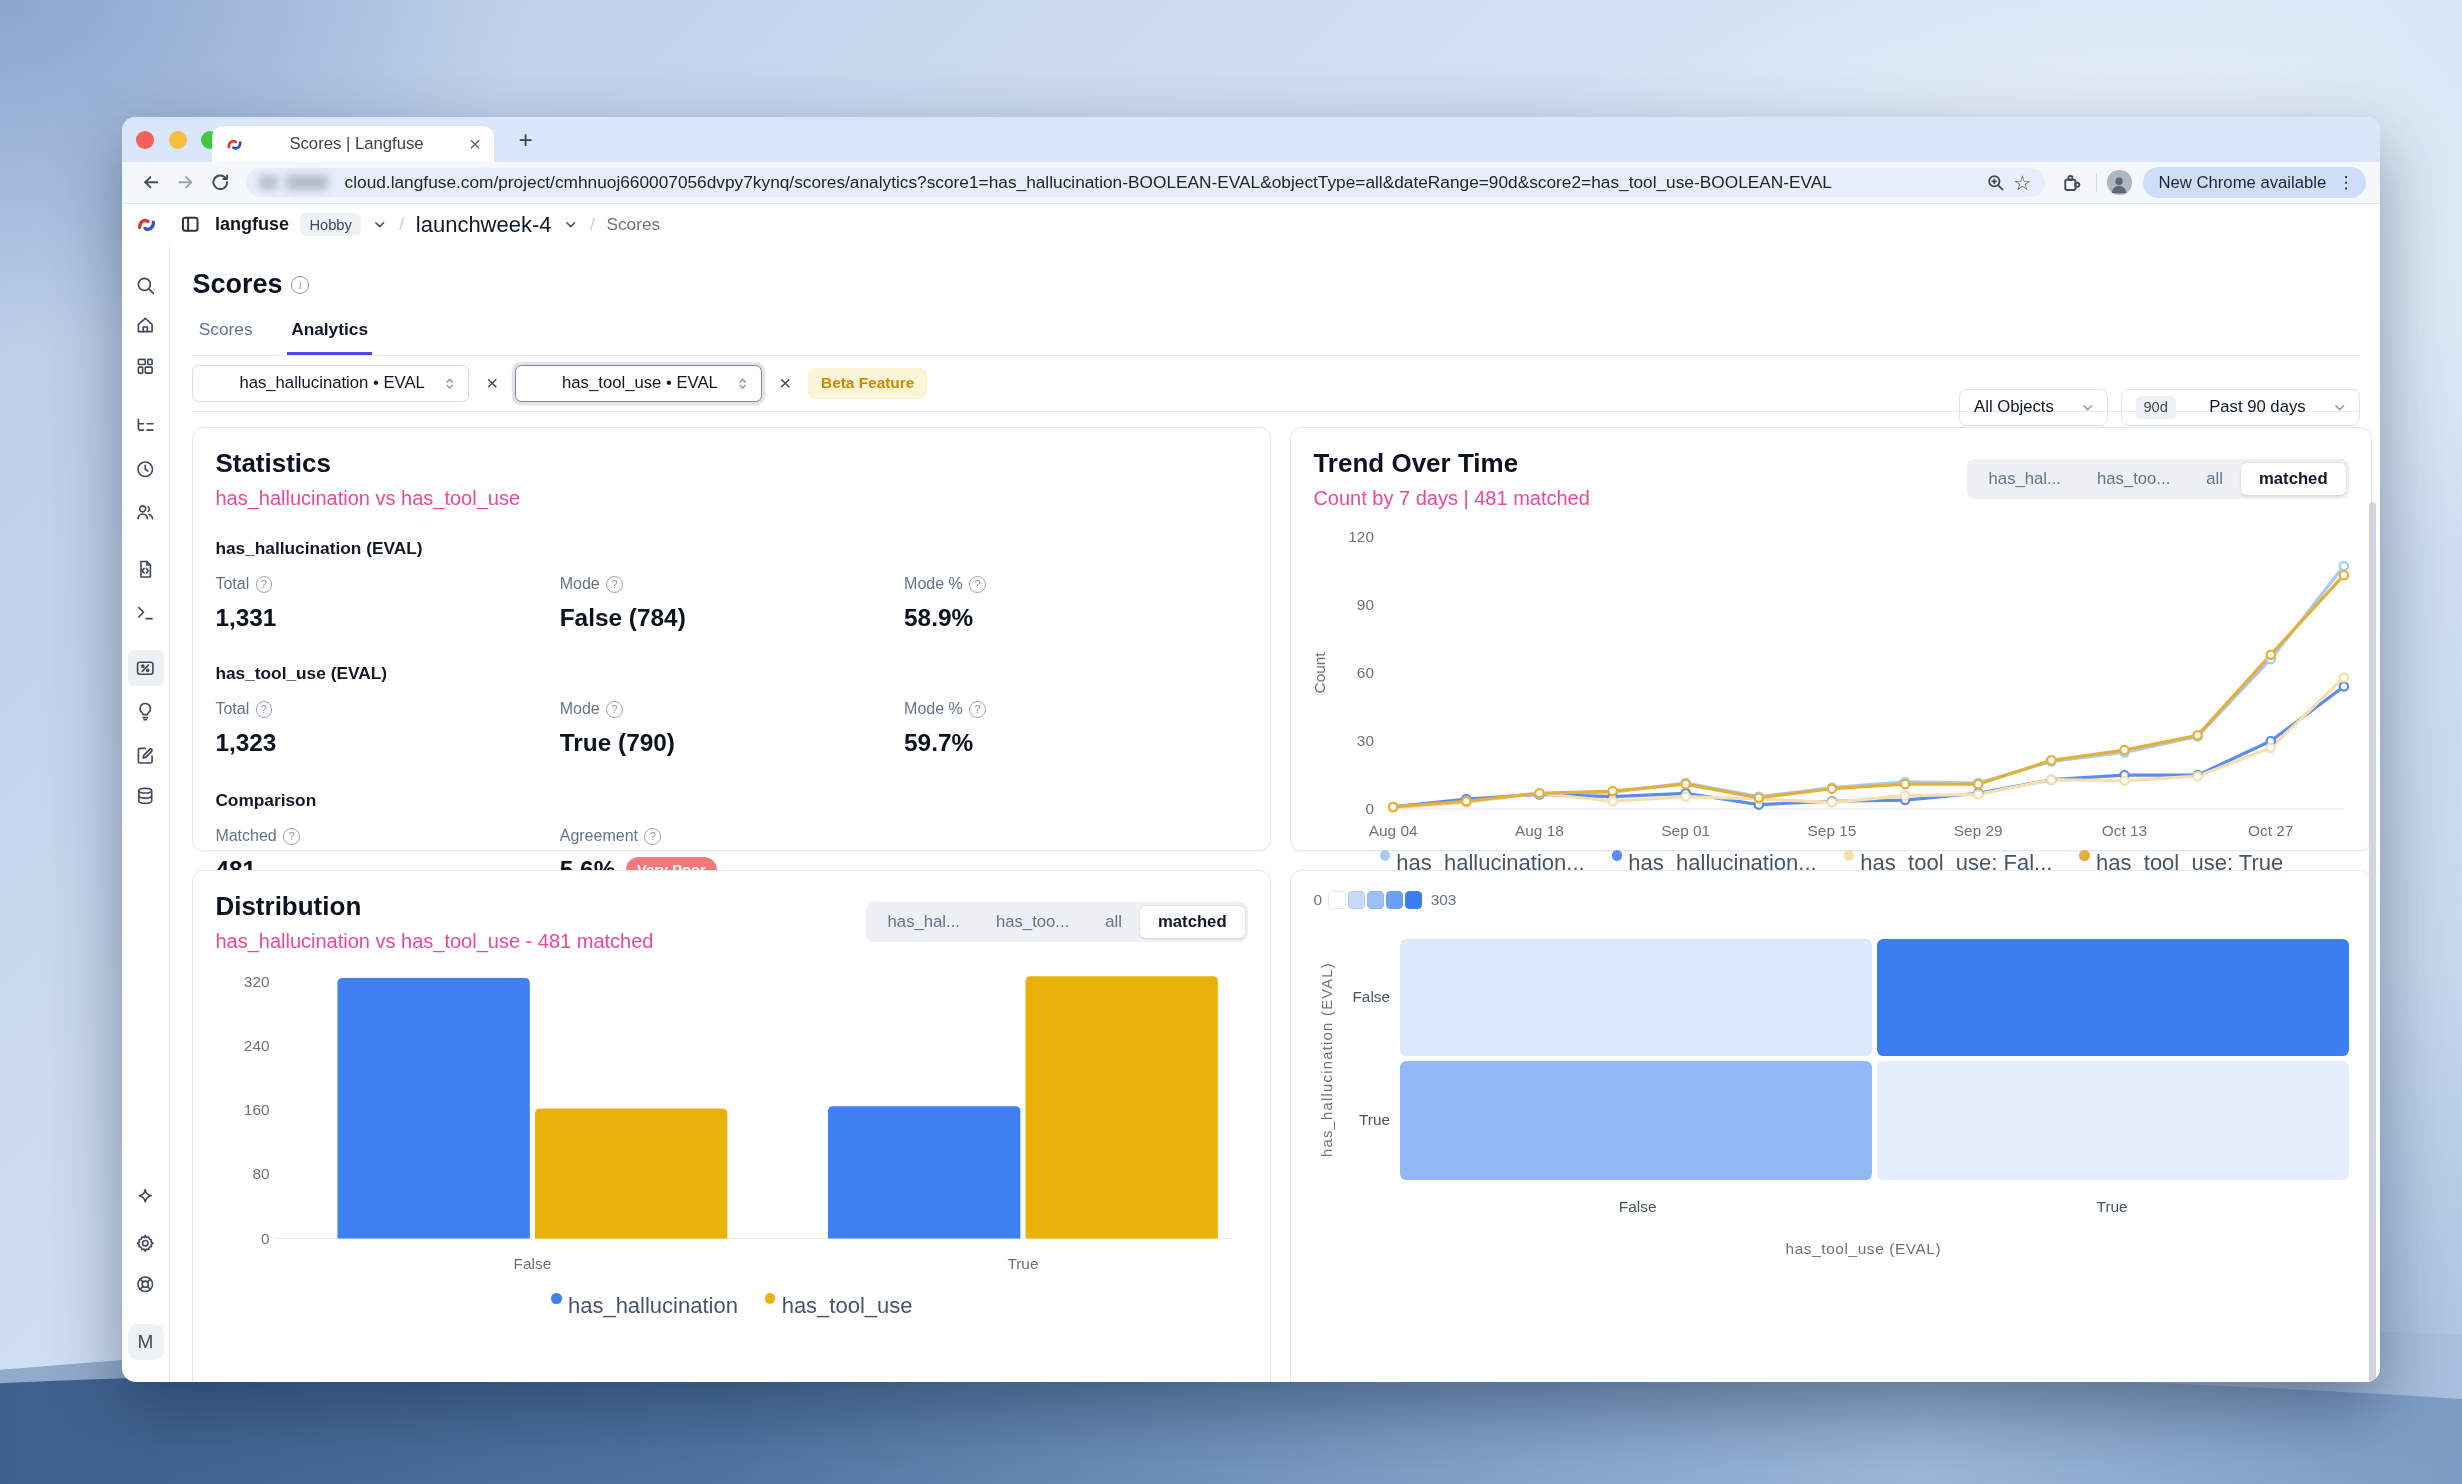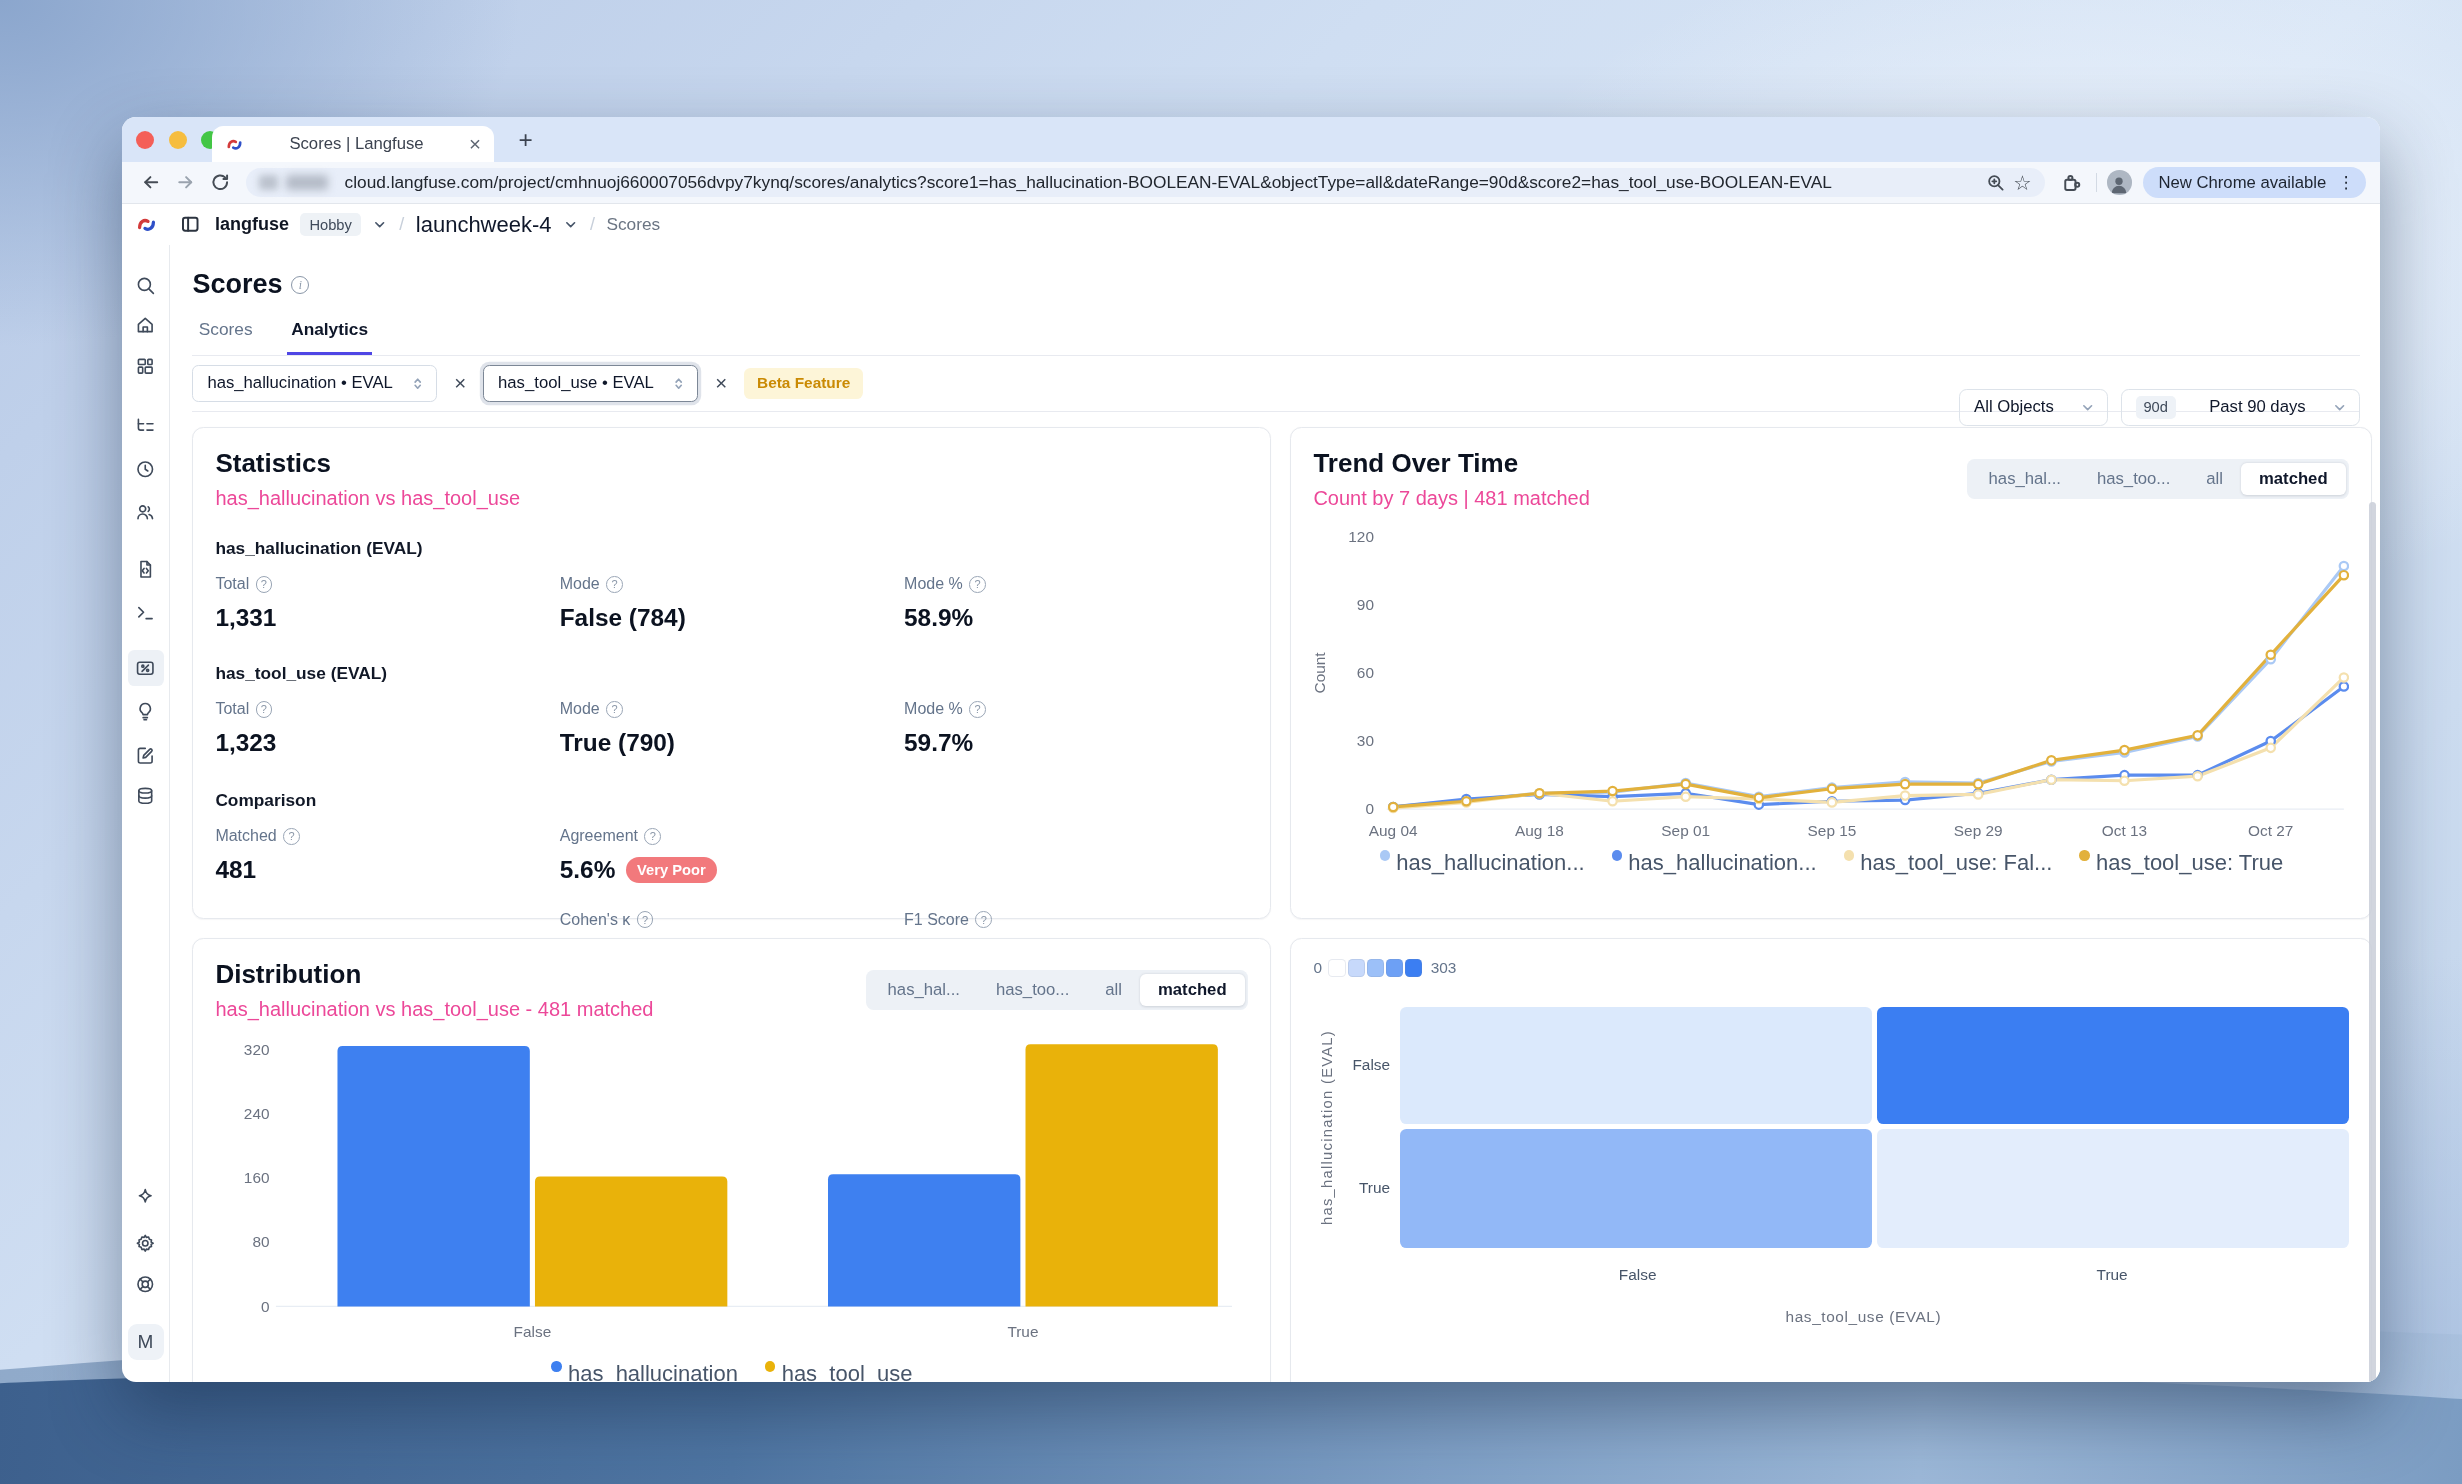--- a/index.html
+++ b/index.html
@@ -62,32 +62,32 @@
   .main { flex:1; padding:0 20.5px 0 22.4px; position:relative; background:#fff; min-width:0; }
   .pagehead { padding-top:24.4px; display:flex; align-items:center; gap:9px; }
   .pagehead h1 { font-size:27px; font-weight:700; color:#0b1220; }
   .info-i { width:18px; height:18px; border:1.3px solid #8a97a8; border-radius:50%; color:#8a97a8; font-size:11.5px; display:flex; align-items:center; justify-content:center; font-style:italic; font-family:"Liberation Serif", serif; }
   .tabs { margin-top:19px; border-bottom:1.3px solid #e8eaf0; display:flex; gap:31px; padding:0 2.6px; }
   .ptab { font-size:17.3px; color:#64748b; padding:0 3.8px 11.5px; border-bottom:3.8px solid transparent; }
   .ptab.on { color:#0f172a; font-weight:700; border-bottom-color:#4f46e5; }
 
   .filterbar { height:56px; border-bottom:1.3px solid #e8eaf0; display:flex; align-items:center; gap:13px; }
   .chip { height:37px; border:1.3px solid #d6dde6; border-radius:6.4px; display:flex; align-items:center; gap:16.7px; padding:0 11.5px 0 14px; background:#fff; }
-  .chip span { font-size:16.7px; color:#0f172a; }
+  .chip span { font-size:16.7px; color:#0f172a;margin-left:32px; }
   .chip.focused { border-color:#7c8796; box-shadow:0 0 0 3.2px rgba(148,163,184,.30); }
   .xbtn { font-size:20.5px; color:#3f4a5a; padding:0 3.8px; }
   .beta { background:#fdf5d8; color:#ca8a04; font-weight:700; font-size:15.4px; border-radius:6.4px; padding:6.4px 13px; }
   .filterbar .gap { flex:1; }
   .select { height:37px; border:1.3px solid #dde3ea; border-radius:7.7px; display:flex; align-items:center; gap:26px; padding:0 11.5px 0 14px;margin-top:48px; }
   .select span.lab { font-size:16.7px; color:#0f172a; }
   .mini { background:#eef2f7; border-radius:5.1px; padding:3.2px 7.7px; font-size:14.7px; color:#3f4a5a; margin-right:-11.5px; }
 
   .cards { margin-top:14.7px; display:grid; grid-template-columns:1fr 1fr; gap:19px; }
   .card { background:#fff; border:1.3px solid #e6e9ee; border-radius:11.5px; padding:20.5px 22px; position:relative; box-shadow:0 0.6px 1.3px rgba(16,24,40,.04); }
-  .card.r1 { height:492px; }
+  .card.r1 { height:424px; }
   .card.r2 { height:577px; }
   .card h2 { font-size:26px; font-weight:700; color:#0b1220; }
   .card .sub { font-size:20px; color:#ec4899; margin-top:7.7px; }
 
   
   .secname { font-size:17.3px; font-weight:700; color:#111827; }
   .mgrid { display:grid; grid-template-columns:1fr 1fr 1fr; }
   .mlabel { display:flex; align-items:center; gap:6.4px; font-size:16px; color:#64748b; }
   .q { width:16.7px; height:16.7px; border:1.3px solid #9aa6b6; border-radius:50%; color:#8a97a8; font-size:11px; display:inline-flex; align-items:center; justify-content:center; flex:none; }
   .mval { font-size:24.4px; font-weight:700; color:#0b1220; margin-top:10.3px; display:flex; align-items:center; gap:10.3px; }

